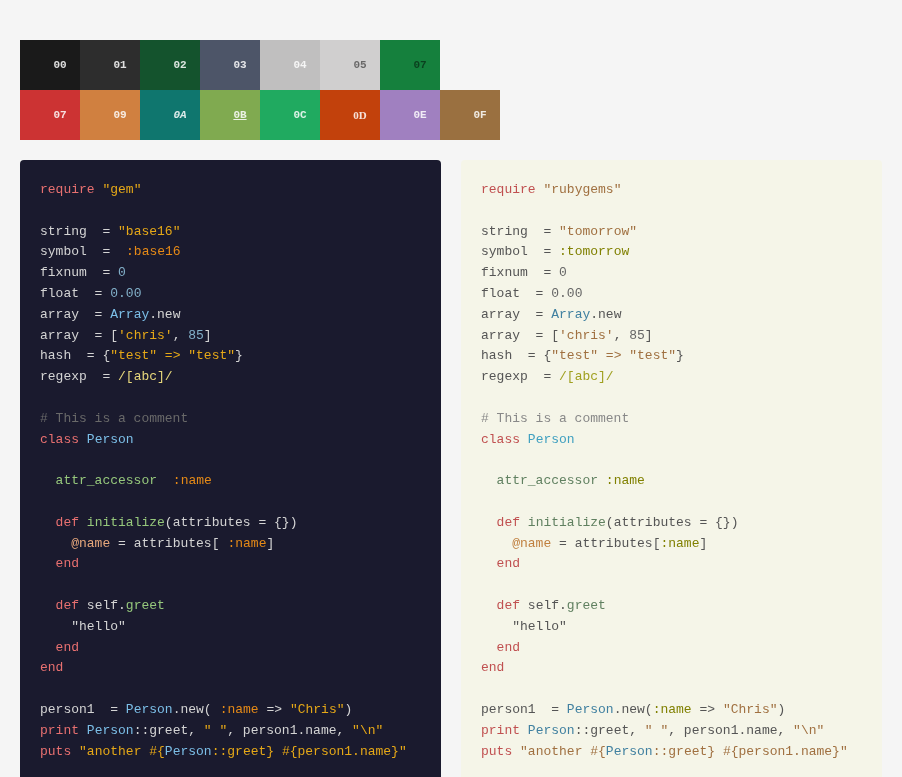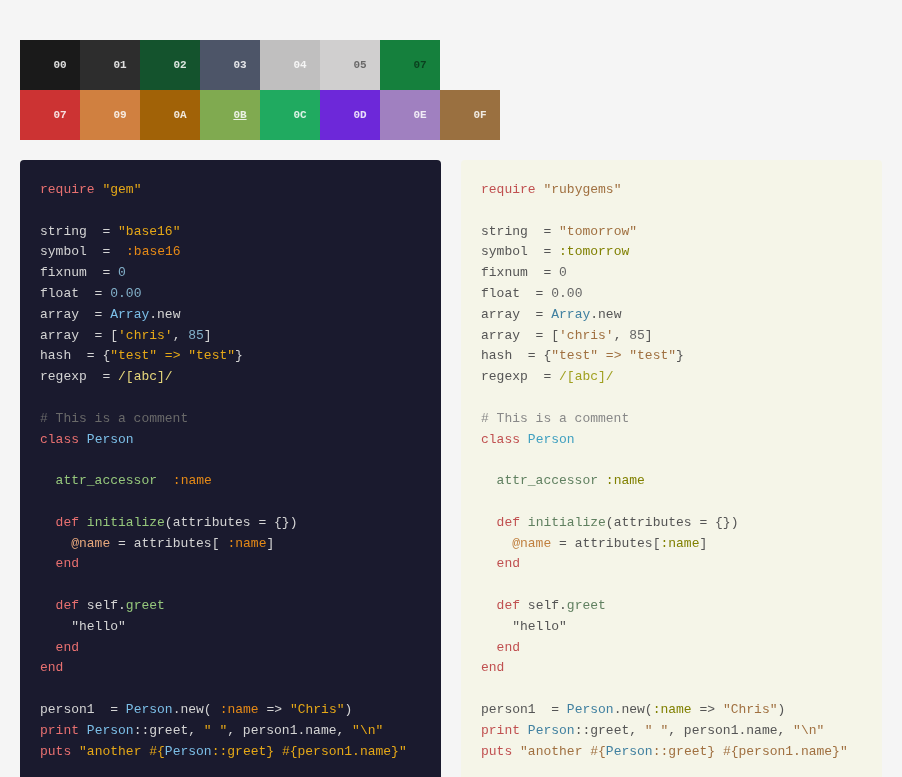--- a/index.html
+++ b/index.html
@@ -103,24 +103,24 @@
       <div class="color-swatch" style="background: rgb(45, 45, 45);">01</div>
       <div class="color-swatch" style="background: #14532d;">02</div>
       <div class="color-swatch" style="background: rgb(77, 85, 104);">03</div>
       <div class="color-swatch" style="background: rgb(192, 191, 191);">04</div>
       <div class="color-swatch light-text" style="background: rgb(208, 207, 207);">05</div>
       <div class="color-swatch light-text" style="background: #15803d;">07</div>
     </div>
   <div class="color-row" id="row2">
       <div class="color-swatch" style="background: rgb(204, 51, 51);">07</div>
       <div class="color-swatch" style="background: rgb(208, 128, 64);">09</div>
-      <div class="color-swatch" style="background: #a16207;">0A</div>
+      <div class="color-swatch" style="background: #0f766e; font-style: italic;">0A</div>
       <div class="color-swatch" style="background: rgb(128, 170, 80); text-decoration: underline;">0B</div>
       <div class="color-swatch" style="background: rgb(32, 170, 96);">0C</div>
-      <div class="color-swatch" style="background: #6d28d9;">0D</div>
+      <div class="color-swatch" style="background: #c2410c; font-family: Liberation Serif, serif;">0D</div>
       <div class="color-swatch" style="background: rgb(160, 128, 192);">0E</div>
       <div class="color-swatch" style="background: rgb(154, 112, 64);">0F</div>
     </div>
 </div>
 
 <div class="code-panels">
   <div class="code-panel dark" id="dark-panel">
       <div class="code-line"><span class="c-keyword">require</span> <span class="c-string">"gem"</span></div>
       <div class="code-line">&nbsp;</div>
       <div class="code-line"><span class="c-default">string</span>  = <span class="c-string">"base16"</span></div>

